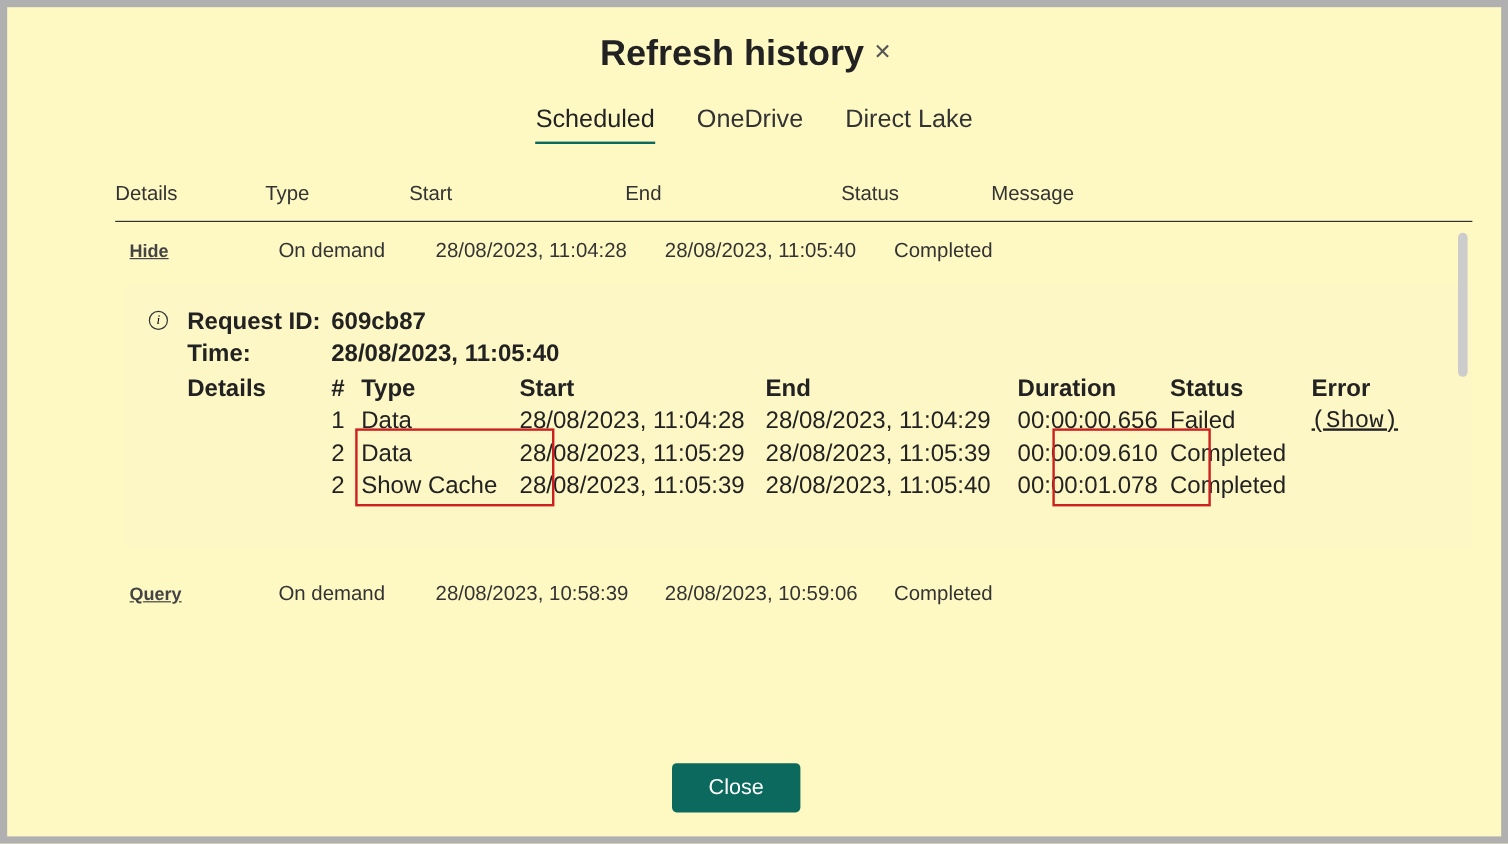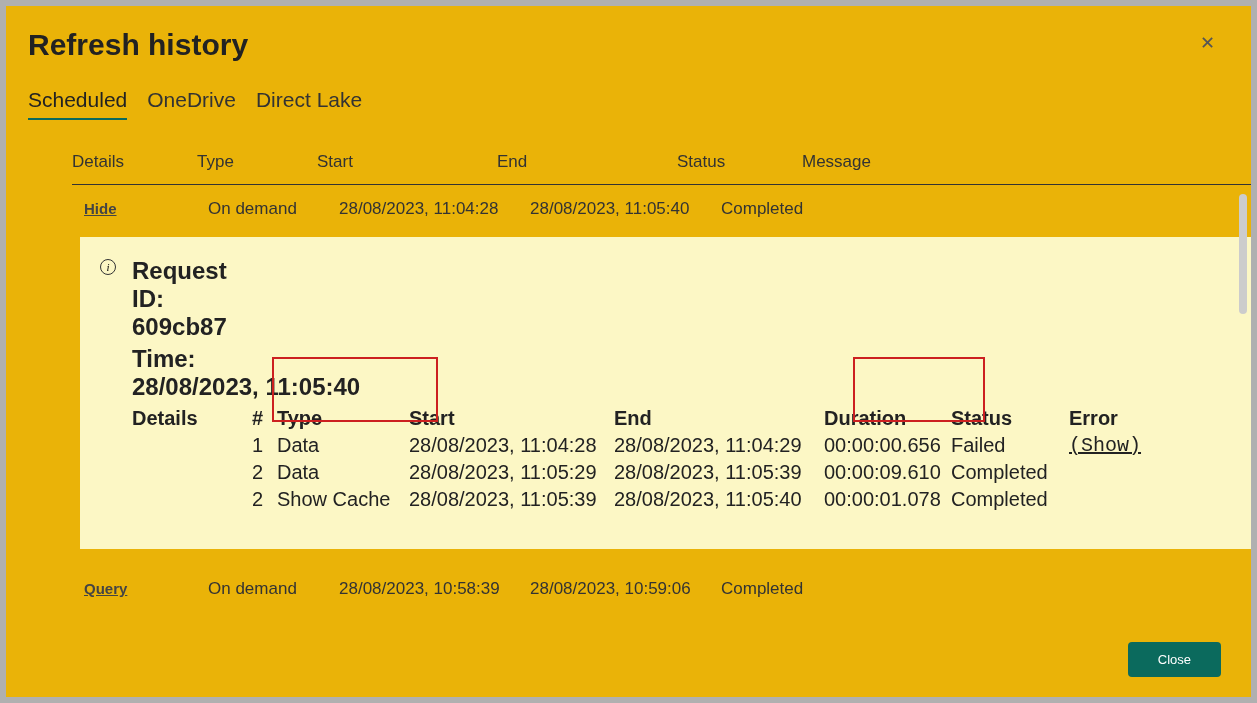--- a/index.html
+++ b/index.html
@@ -4,26 +4,27 @@
   <style>
     * { box-sizing: border-box; margin: 0; padding: 0; }
     body {
       font-family: "Segoe UI", Tahoma, sans-serif;
       background: #b0b0b0;
       width: 1257px;
       height: 703px;
       padding: 6px;
     }
     .dialog {
-      background: #eab308;
+      background: #fef9c3;
       width: 100%;
       height: 100%;
       position: relative;
       display: flex;
       flex-direction: column;
+      align-items: center;
     }
     .dialog-header {
       display: flex;
       justify-content: space-between;
       align-items: flex-start;
       padding: 22px 28px 0 22px;
     }
     .dialog-title {
       font-size: 30px;
       font-weight: 600;
@@ -31,21 +32,21 @@
     }
     .close-x {
       font-size: 18px;
       color: #555;
       cursor: pointer;
       padding: 4px 8px;
       font-weight: 300;
     }
     .tabs {
       display: flex;
-      gap: 20px;
+      gap: 35px;
       padding: 26px 22px 0 22px;
     }
     .tab {
       font-size: 21px;
       color: #333;
       cursor: pointer;
       padding-bottom: 6px;
     }
     .tab.active {
       border-bottom: 2px solid #0b6a5d;
@@ -105,24 +106,23 @@
       justify-content: center;
       font-size: 11px;
       font-family: Georgia, serif;
       font-style: italic;
     }
     .dp-meta {
       padding-left: 28px;
     }
     .dp-meta-row {
       display: flex;
-      font-size: 24px;
+      font-size: 20px;
       color: #222;
       margin-bottom: 4px;
-      flex-direction: column;
     }
     .dp-meta-label {
       font-weight: 600;
       width: 120px;
     }
     .dp-meta-val {
       font-weight: 700;
     }
     .details-table {
       margin-top: 2px;
@@ -166,21 +166,21 @@
     }
     .footer {
       display: flex;
       justify-content: flex-end;
       padding: 0 30px 20px 0;
     }
     .close-btn {
       background: #0b6a5d;
       color: #fff;
       border: none;
-      font-size: 13px;
+      font-size: 18px;
       padding: 10px 30px;
       border-radius: 4px;
       cursor: pointer;
     }
     .scrollbar {
       position: absolute;
       right: 4px;
       top: 74px;
       width: 8px;
       height: 120px;

